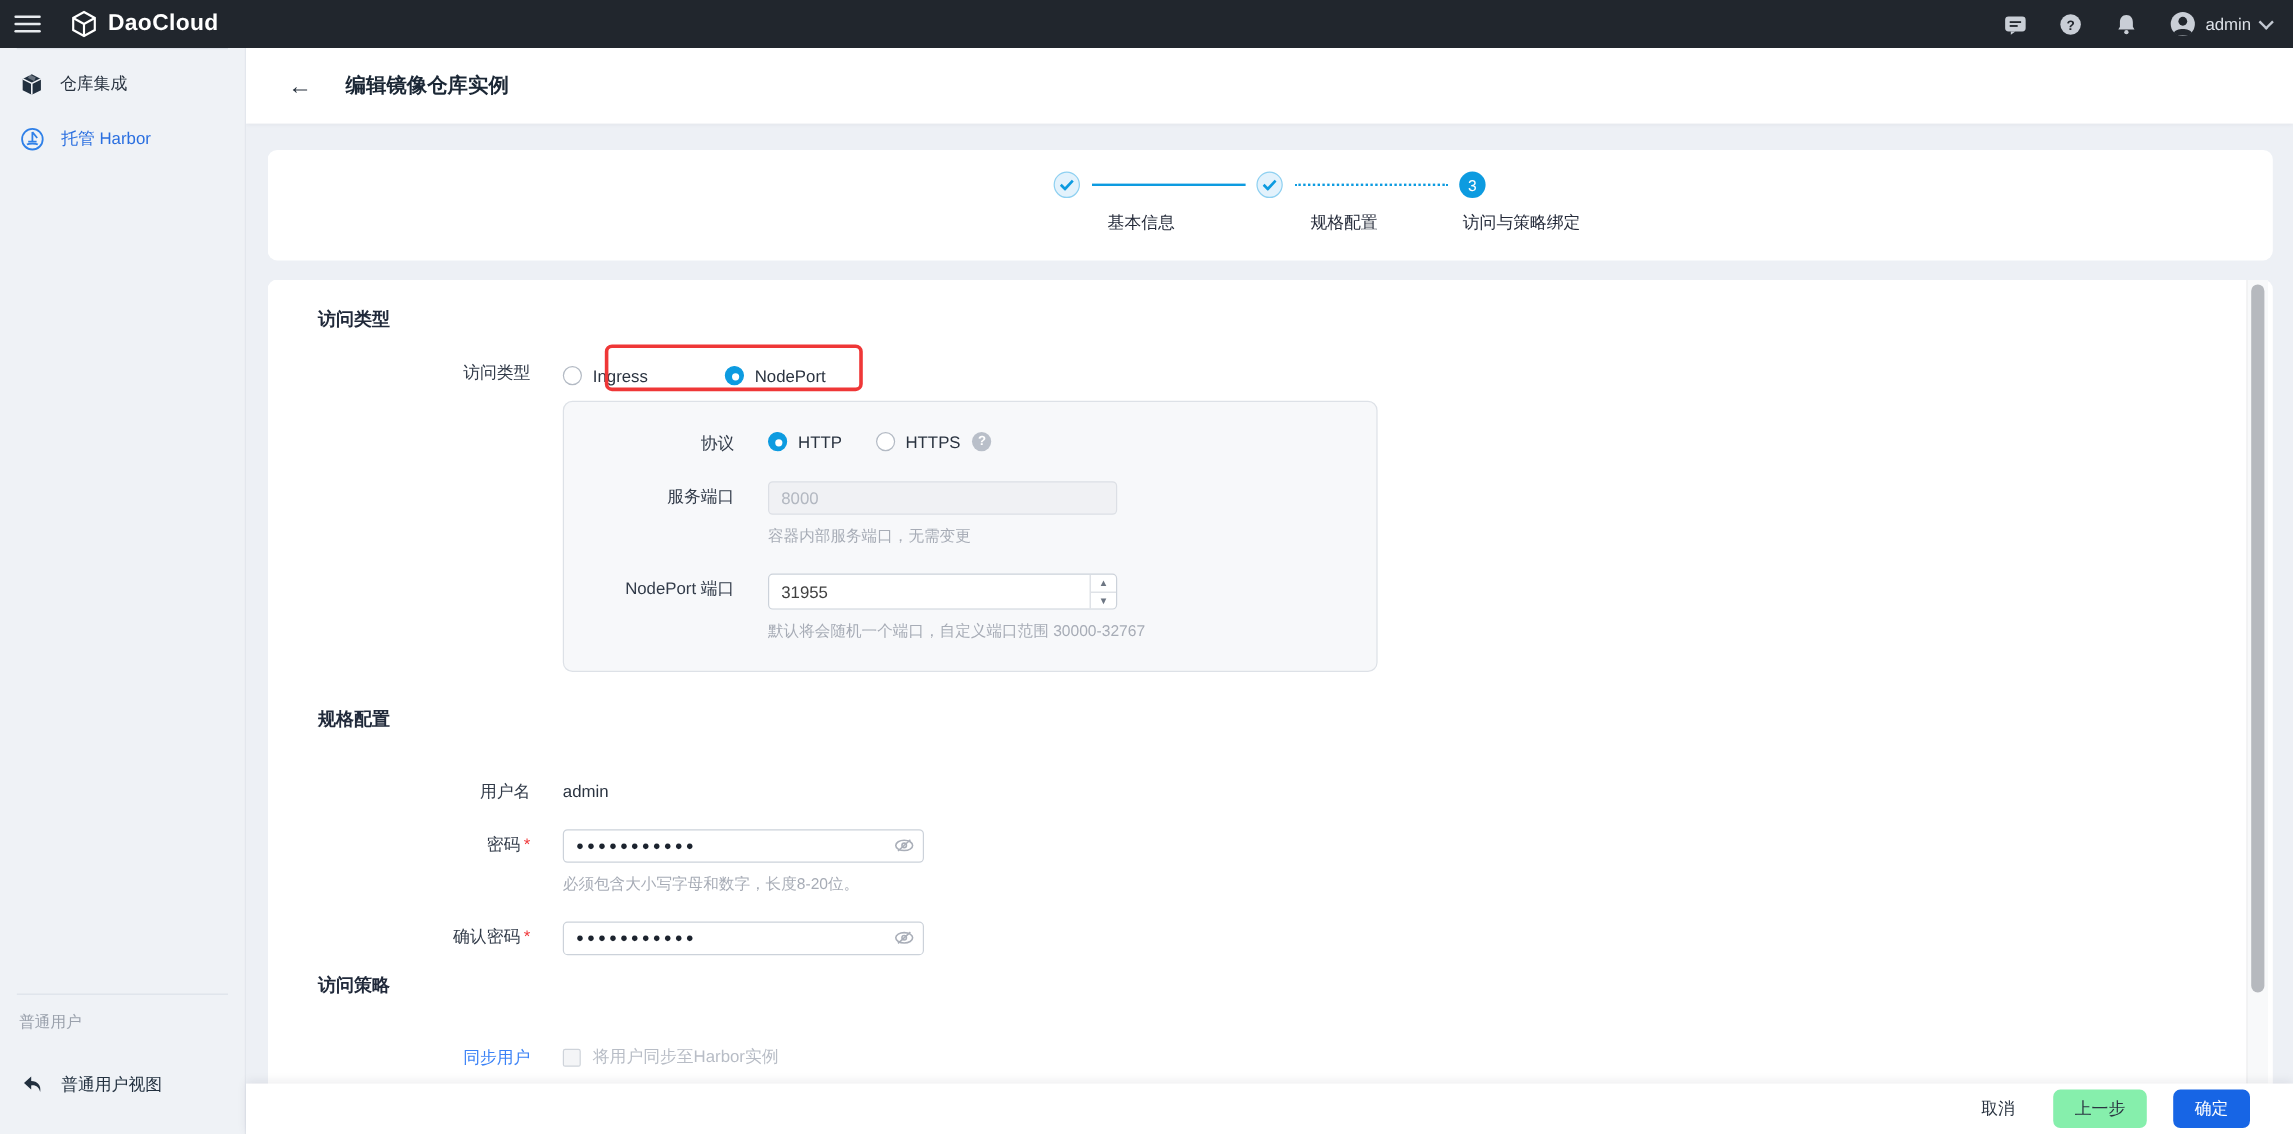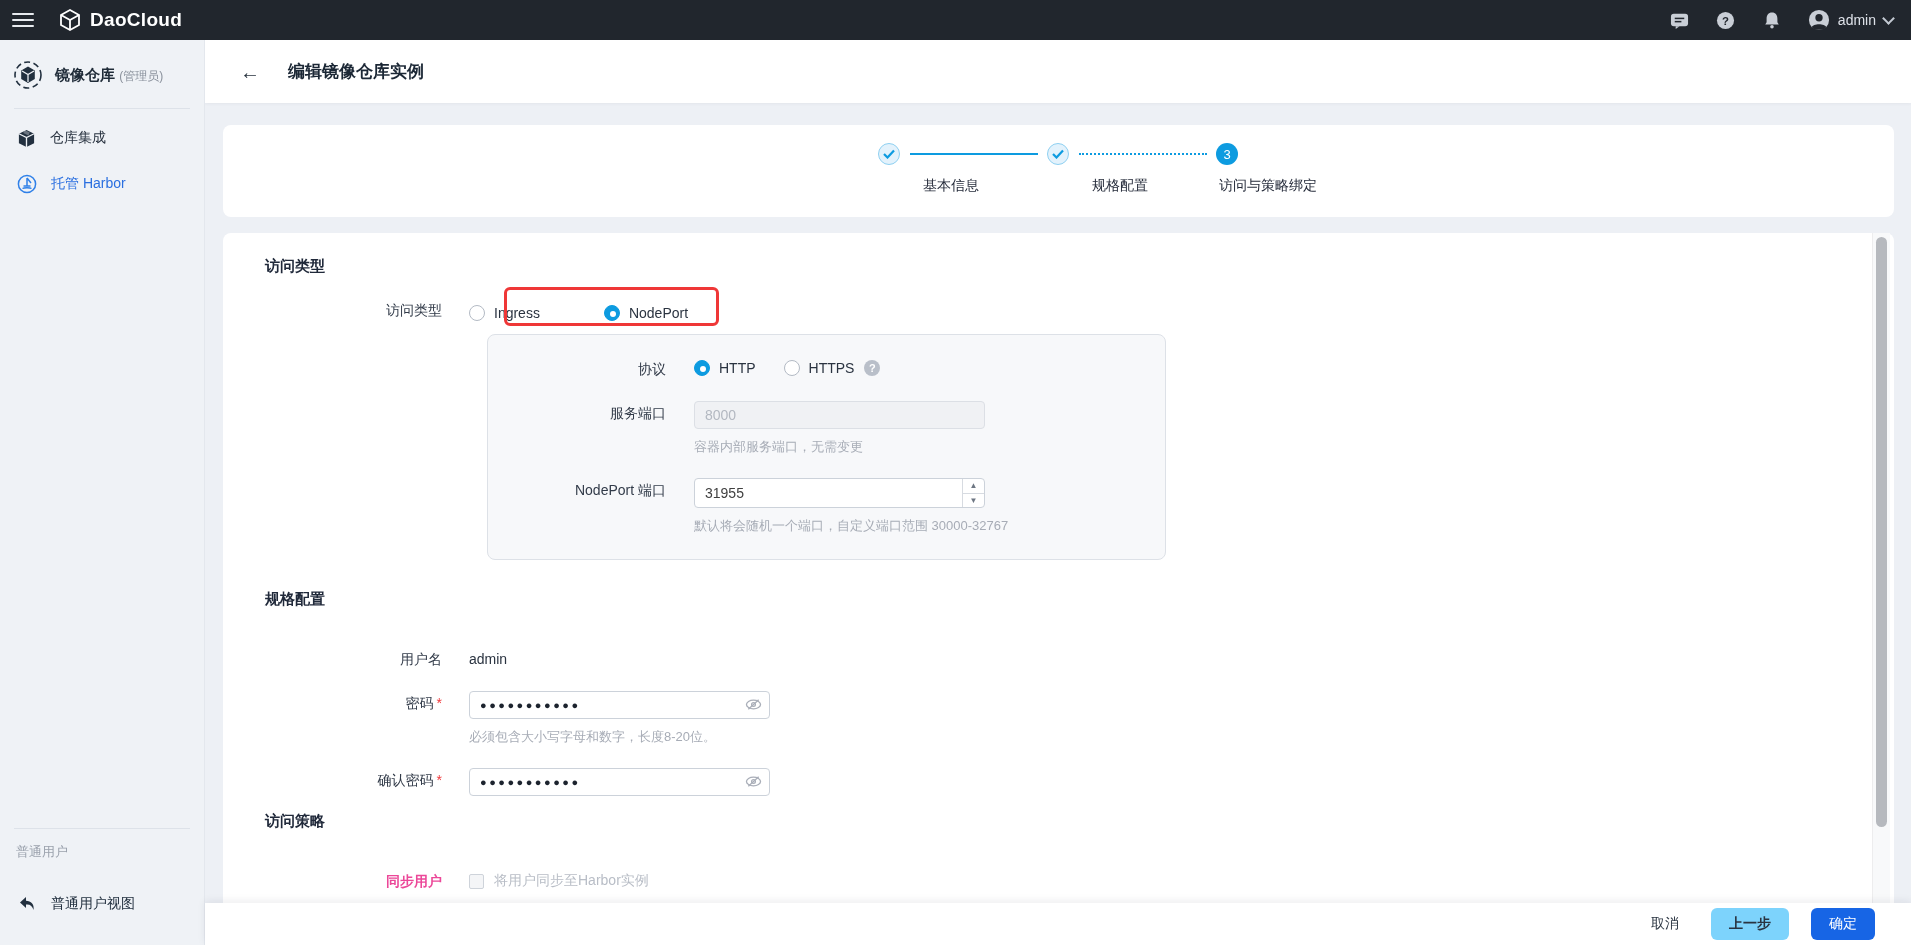--- a/index.html
+++ b/index.html
@@ -116,21 +116,21 @@
   .scroll-thumb { position:absolute; left:3px; top:4px; width:11px; height:590px;
     background:#b6b9be; border-radius:6px; }
 
   
   .footer-bar { position:fixed; left:205px; right:0; bottom:0; height:42px; background:#fff;
     box-shadow:0 -2px 8px rgba(20,30,50,.08); display:flex; align-items:center; justify-content:flex-end;
     gap:22px; padding-right:36px; z-index:30; }
   .btn { font-size:14px; border-radius:6px; padding:7px 18px; cursor:pointer; border:none;
     font-family:"Liberation Sans",sans-serif; }
   .btn-text { background:transparent; color:#2a3441; padding:7px 10px; }
-  .btn-gray { background:#7dd3fc; color:#2a3441;font-weight:bold; }
+  .btn-gray { background:#86efac; color:#2a3441; }
   .btn-primary { background:#1765e5; color:#fff; }
 
   svg { display:block; }
 </style>
 </head>
 <body>
 
 <div class="topbar">
   <div class="hamburger">
       <span></span>
@@ -175,33 +175,20 @@
             <path d="M4 20 C5.5 15.5 18.5 15.5 20 20 L17 22.5 L7 22.5 Z" fill="#21262d"></path>
           </svg>
       </span>
       <span class="user-name">admin</span>
       <span class="chev"></span>
     </span>
   </div>
 </div>
 
 <div class="sidebar">
-  <div class="side-module">
-    <span>
-      <svg width="30" height="30" viewBox="0 0 30 30" fill="none" stroke="#22303f" stroke-width="1.6">
-        <circle cx="15" cy="15" r="13" stroke-dasharray="6 3.5"></circle>
-        <path d="M15 7.5 L21 11 L21 18.5 L15 22 L9 18.5 L9 11 Z" fill="#22303f"></path>
-        <path d="M9 11 L15 14.5 L21 11 M15 14.5 L15 22" stroke="#eff2f6" stroke-width="1.3"></path>
-      </svg>
-    </span>
-    <span class="side-module-title">
-      <span>镜像仓库</span>
-      <span class="side-module-suffix">(管理员)</span>
-    </span>
-  </div>
   <div class="side-divider"></div>
   <div class="side-nav">
     <div class="side-item">
       <span>
         <svg width="19" height="19" viewBox="0 0 20 20">
             <path d="M10 1 L18 5 L18 15 L10 19 L2 15 L2 5 Z" fill="#22303f"></path>
             <path d="M2 5 L10 9 L18 5 M10 9 L10 19" stroke="#eff2f6" stroke-width="1.4" fill="none"></path>
             <rect x="7" y="2.2" width="6" height="3.4" transform="rotate(26 10 4)" fill="#eff2f6" opacity=".35"></rect>
           </svg>
       </span>
@@ -271,21 +258,21 @@
           <span class="radio-opt" style="margin-right:32px;">
             <span class="radio"></span>
             <span>Ingress</span>
           </span>
           <span class="radio-opt" style="margin-left:32px;">
             <span class="radio on"></span>
             <span>NodePort</span>
           </span>
         </div>
 
-        <div class="panel" style="margin-left:18px;padding-left:36px;">
+        <div class="panel" style="margin-left:0;">
           <div class="frow">
             <div class="flabel">协议</div>
             <div class="fctrl">
               <div class="radio-row" style="height:22px;">
                 <span class="radio-opt" style="margin-right:28px;">
                   <span class="radio on"></span>
                   <span>HTTP</span>
                 </span>
                 <span class="radio-opt">
                   <span class="radio"></span>
@@ -371,21 +358,21 @@
           </span>
         </div>
       </div>
     </div>
 
     <div class="gap-sm"></div>
     <div class="section-title">访问策略</div>
     <div class="gap-sm"></div>
 
     <div class="frow">
-      <div class="flabel" style="font-weight:bold; color:#ec4899;">同步用户</div>
+      <div class="flabel" style="font-weight:normal; color:#3b82f6;">同步用户</div>
       <div class="fctrl">
         <div class="cbx-row">
           <span class="cbx"></span>
           <span class="cbx-label">将用户同步至Harbor实例</span>
         </div>
 
       </div>
     </div>
 
   </div>

